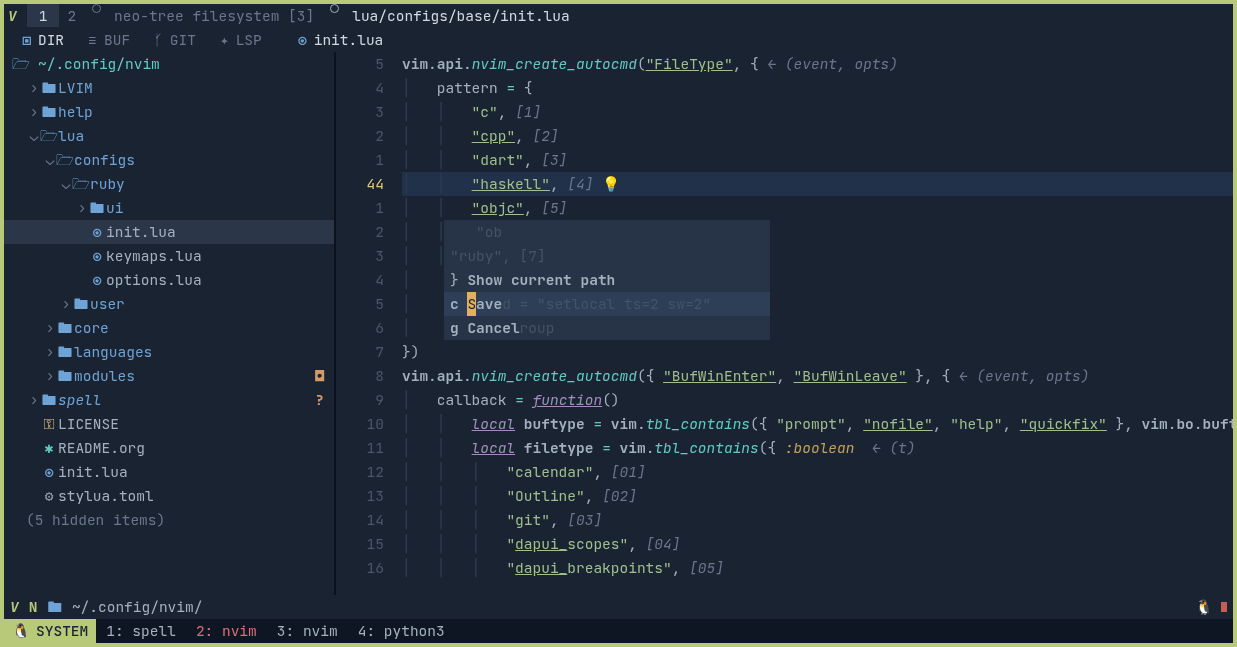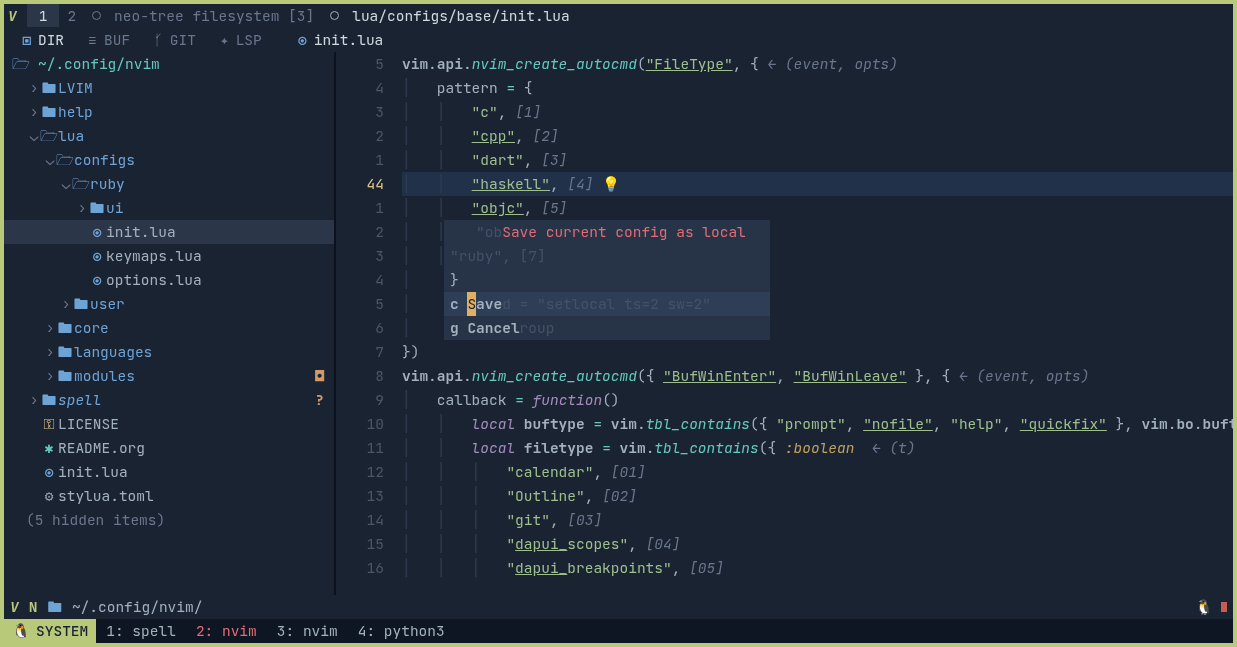--- a/index.html
+++ b/index.html
@@ -48,21 +48,21 @@
   }
   
   .tabline{
     height:24px;display:flex;align-items:center;
     background:var(--bg);
     color:var(--fg-dim);
     padding:0 0 0 0;
     border-bottom:1px solid rgba(0,0,0,0);
     overflow:hidden;white-space:nowrap;
   }
-  .tabline .seg{padding:0 8px;display:inline-flex;align-items:center;gap:7px;}
+  .tabline .seg{padding:0 8px;display:inline-flex;align-items:flex-start;gap:7px;}
   .tabline .vim{color:var(--accent-olive);font-style:italic;font-weight:bold;padding:0 10px 0 4px;}
   .tabline .tabnum-active{background:var(--bg-tabline);color:var(--fg-bright);padding:0 12px;}
   .tabline .tabnum{color:var(--fg-dim);padding:0 8px;}
   .tabline .buf{color:var(--fg-dim);}
   .tabline .buf.active{color:var(--fg-bright);}
   .tabline .circle{display:inline-block;width:9px;height:9px;border:1.6px solid currentColor;border-radius:50%;margin-right:6px;}
   
   .sidebar-tabs{
     height:24px;display:flex;align-items:center;gap:0;
     color:var(--fg-dim);
@@ -113,21 +113,21 @@
     width:66px;flex:none;text-align:right;
     color:var(--linenr);
     padding-right:18px;
   }
   .gut{height:24px;}
   .gut.cur{color:var(--accent-yellow);}
   .code{flex:1;min-width:0;position:relative;overflow:hidden;}
   .cl{height:24px;white-space:pre;position:relative;}
   .cl.cursorline{background:var(--cursorline);}
   .tok-fn{color:var(--accent-teal);font-style:italic;}
-  .tok-kw{color:var(--accent-purple);font-style:italic;}
+  .tok-kw{color:var(--accent-purple);font-style:italic;text-decoration:underline;}
   .tok-str{color:#9FBF8F;}
   .tok-str-u{color:#9FBF8F;text-decoration:underline;}
   .tok-comment{color:var(--fg-dim);font-style:italic;}
   .tok-punc{color:var(--fg);}
   .tok-op{color:var(--accent-teal);}
   .tok-ident{color:var(--fg);font-weight:bold;}
   .tok-field{color:var(--fg);}
   .tok-const{color:#C2A15C;font-style:italic;}
   .indent-guide{color:#2F3A4E;}
   .bulb{color:#d4d4a0;}
@@ -385,23 +385,23 @@
 <div class="cl"><span class="indent-guide">│   </span><span class="tok-field">callback</span> <span class="tok-op">=</span> <span class="tok-kw">function</span><span class="tok-punc">()</span></div>
 <div class="cl"><span class="indent-guide">│   │   </span><span class="tok-kw">local</span> <span class="tok-ident">buftype</span> <span class="tok-op">=</span> <span class="tok-ident">vim</span><span class="tok-punc">.</span><span class="tok-fn">tbl_contains</span><span class="tok-punc">({ </span><span class="tok-str">"prompt"</span><span class="tok-punc">, </span><span class="tok-str-u">"nofile"</span><span class="tok-punc">, </span><span class="tok-str">"help"</span><span class="tok-punc">, </span><span class="tok-str-u">"quickfix"</span><span class="tok-punc"> }, </span><span class="tok-ident">vim</span><span class="tok-punc">.</span><span class="tok-ident">bo</span><span class="tok-punc">.</span><span class="tok-ident">buftype</span> </div>
 <div class="cl"><span class="indent-guide">│   │   </span><span class="tok-kw">local</span> <span class="tok-ident">filetype</span> <span class="tok-op">=</span> <span class="tok-ident">vim</span><span class="tok-punc">.</span><span class="tok-fn">tbl_contains</span><span class="tok-punc">({ </span><span class="tok-const">:boolean</span>  <span class="tok-comment">← (t)</span></div>
 <div class="cl"><span class="indent-guide">│   │   │   </span><span class="tok-str">"calendar"</span><span class="tok-punc">,</span> <span class="tok-comment">[01]</span></div>
 <div class="cl"><span class="indent-guide">│   │   │   </span><span class="tok-str">"Outline"</span><span class="tok-punc">,</span> <span class="tok-comment">[02]</span></div>
 <div class="cl"><span class="indent-guide">│   │   │   </span><span class="tok-str">"git"</span><span class="tok-punc">,</span> <span class="tok-comment">[03]</span></div>
 <div class="cl"><span class="indent-guide">│   │   │   </span><span class="tok-str">"</span><span class="tok-str-u">dapui_</span><span class="tok-str">scopes"</span><span class="tok-punc">,</span> <span class="tok-comment">[04]</span></div>
 <div class="cl"><span class="indent-guide">│   │   │   </span><span class="tok-str">"</span><span class="tok-str-u">dapui_</span><span class="tok-str">breakpoints"</span><span class="tok-punc">,</span> <span class="tok-comment">[05]</span></div>
 
         <div class="popup">
-          <div class="pl"><span class="dimline">   "ob</span><span class="title">Save current config as local</span></div>
+          <div class="pl"><span class="dimline">   "ob</span></div>
           <div class="pl"><span class="dimline">"ruby", [7]</span></div>
-          <div class="pl"><span class="tok-punc">} </span></div>
+          <div class="pl"><span class="tok-punc">} </span><span class="tok-ident">Show current path</span></div>
           <div class="pl sel"><span class="tok-ident">c</span><span> </span><span class="cursor">S</span><span class="tok-ident">ave</span><span class="dimline">d = "setlocal ts=2 sw=2"</span></div>
           <div class="pl"><span class="tok-ident">g</span><span> </span><span class="tok-ident">Cancel</span><span class="dimline">roup</span></div>
         </div>
 
       </div>
     </div>
   </div>
 
   <div class="statusline">
     <span class="vim">V</span>

